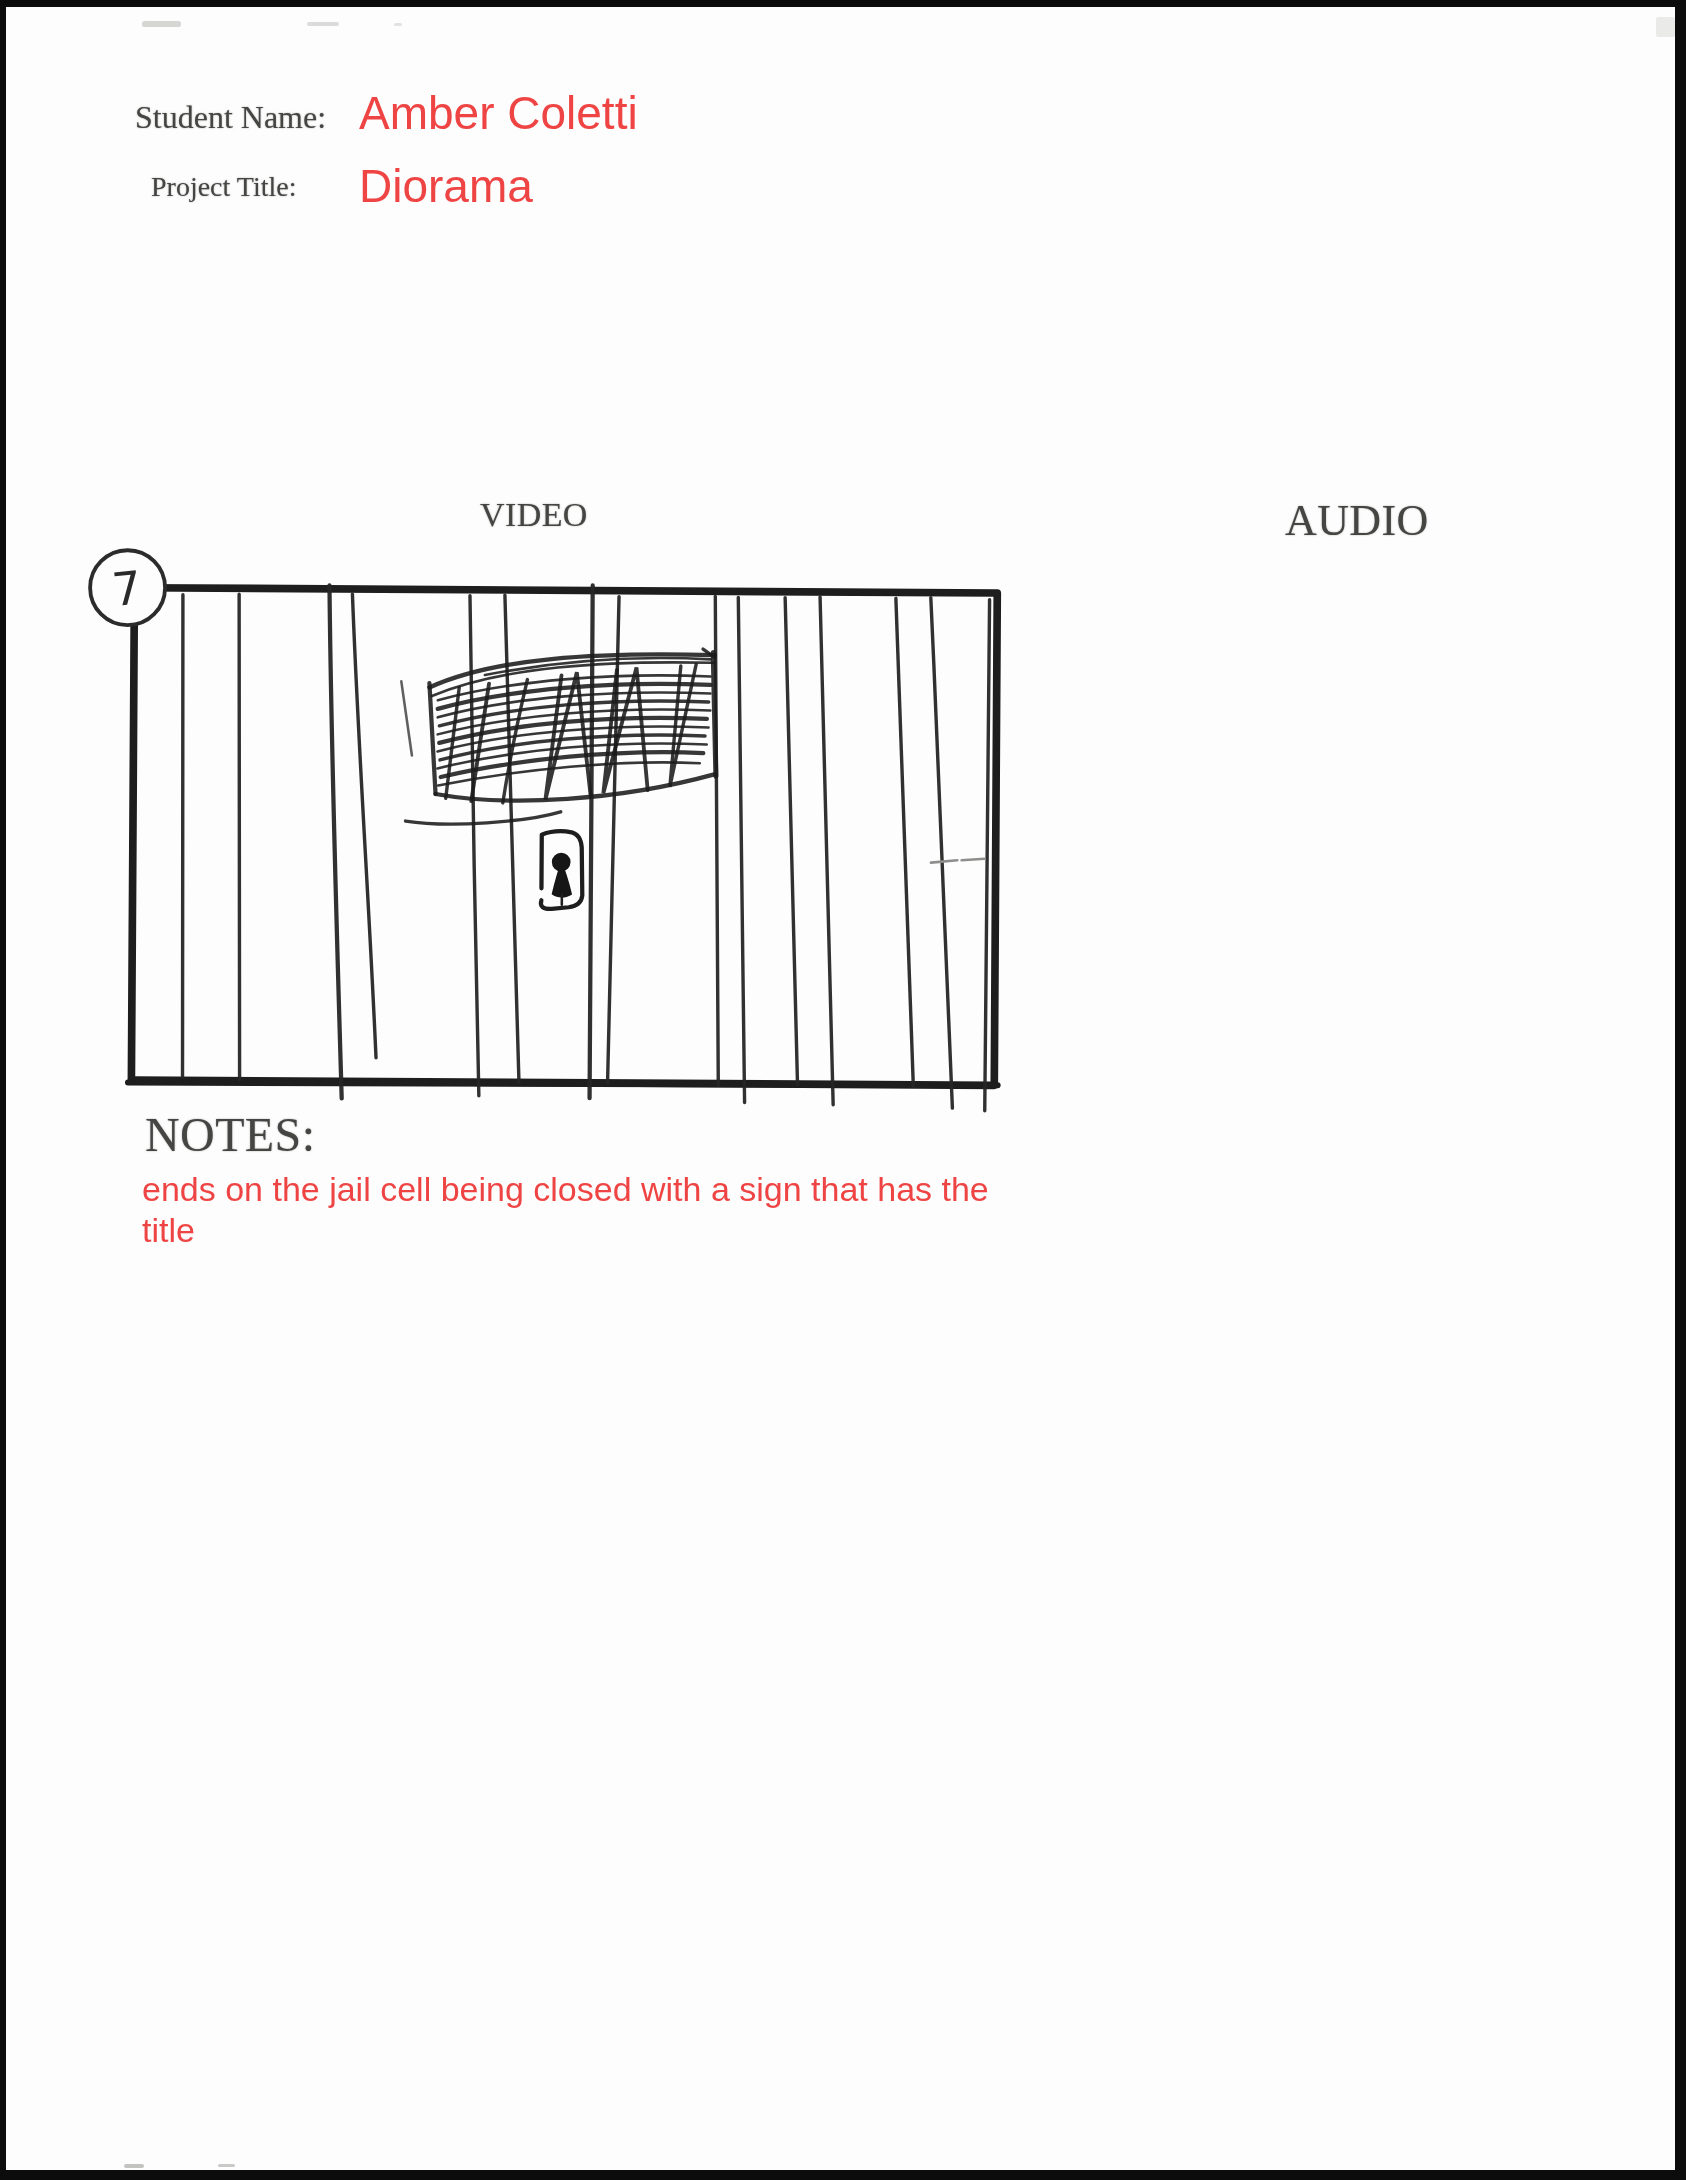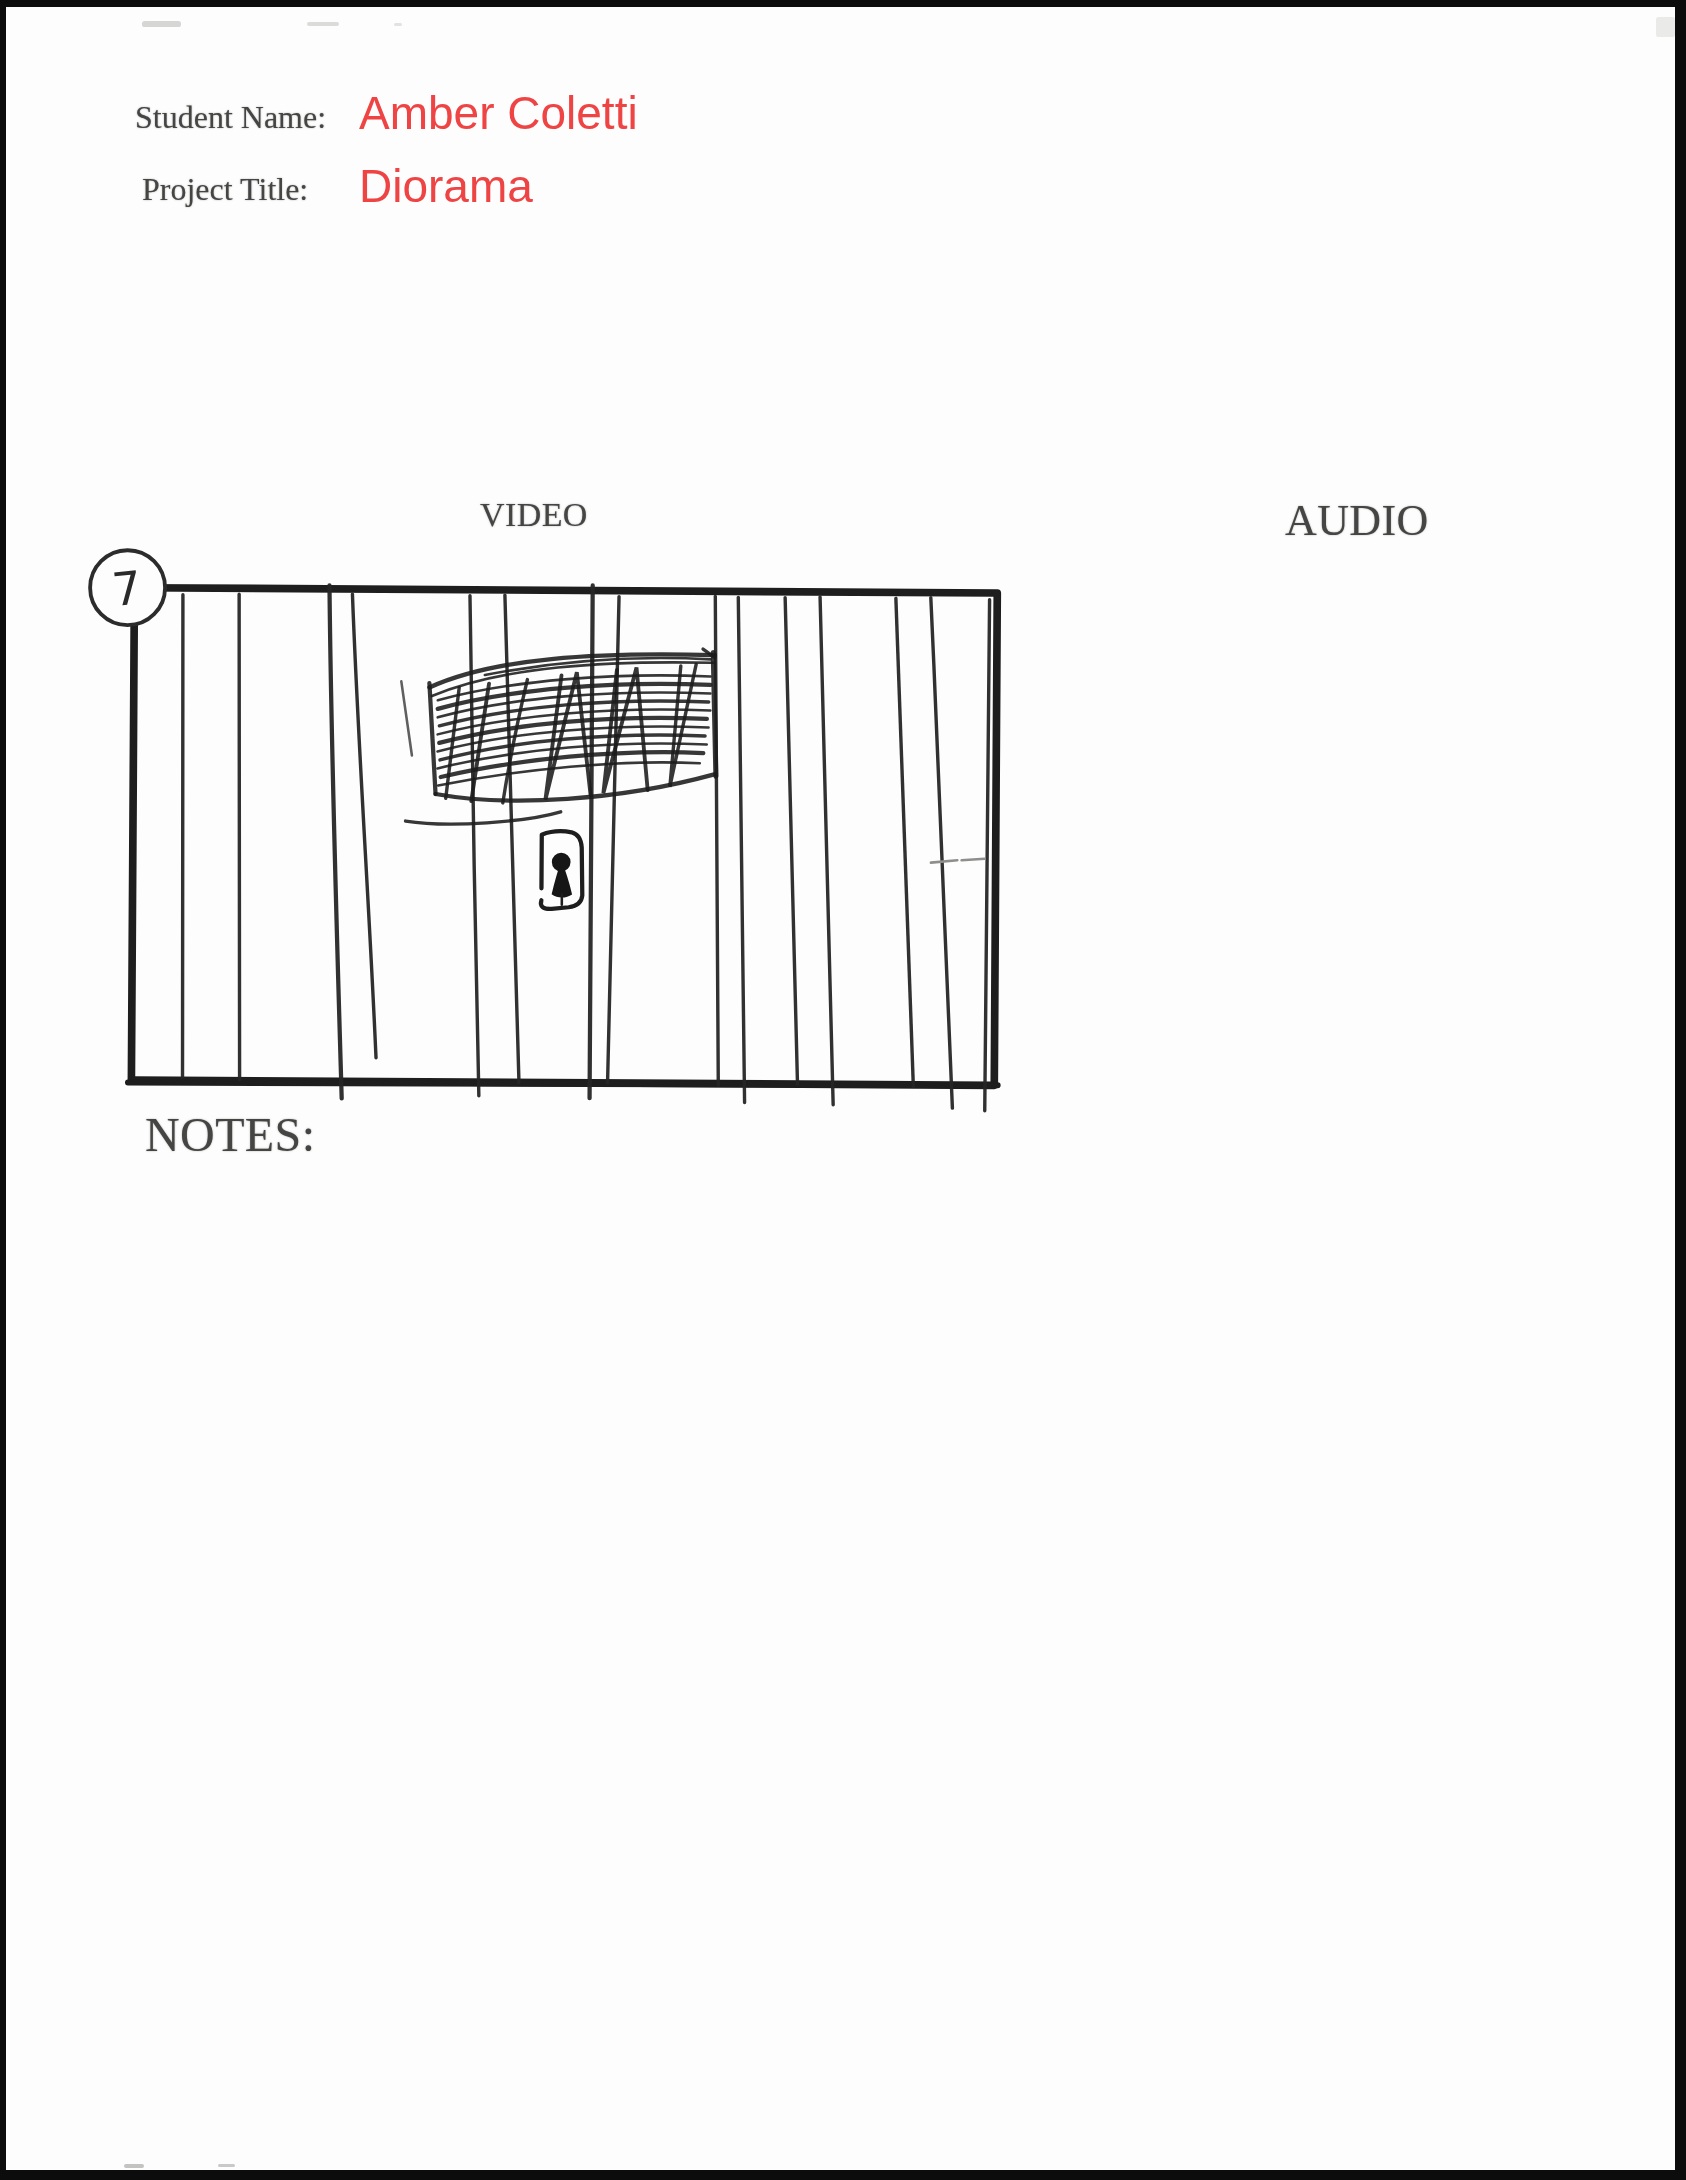--- a/index.html
+++ b/index.html
@@ -15,21 +15,21 @@
   .edge-bottom{left:0;top:2170px;width:1687px;height:10.2px;}
   .abs{position:absolute;line-height:1;white-space:nowrap;}
   .scan{
     font-family:Liberation Serif, serif;
     color:#454543;
     text-shadow:0 0 1.7px rgba(84,84,80,.55);
   }
   .typed{color:#ef4444;}
   .lbl-student{left:135px;top:101px;font-size:32px;}
   .val-student{left:359px;top:90px;font-size:46px;}
-  .lbl-project{left:142px;top:173px;font-size:32px;text-align:center;}
+  .lbl-project{left:151px;top:173px;font-size:28px;text-align:center;}
   .val-project{left:359px;top:163px;font-size:46px;}
   .hdr-video{left:480px;top:498px;font-size:34px;letter-spacing:0.4px;}
   .hdr-audio{left:1285px;top:499px;font-size:44px;letter-spacing:0.4px;}
   .audio-text{left:1129px;top:616px;font-size:34px;}
   .lbl-notes{left:145px;top:1111px;font-size:48px;letter-spacing:0.4px;}
   .notes-text{
     left:142px;top:1169px;font-size:34px;line-height:41px;
     width:890px;white-space:normal;
   }
   .drawing{position:absolute;left:85px;top:545px;width:937px;height:588px;}
@@ -132,15 +132,16 @@
       </g>
     </g>
 
     <g>
       <circle cx="50" cy="50" r="44" fill="#fdfdfd" stroke="#2c2c2c" stroke-width="4.5"></circle>
       <text class="badge-num" x="32" y="70" transform="rotate(-6 50 50)">7</text>
     </g>
   </svg>
 
   <div class="abs scan lbl-notes">NOTES:</div>
+  <div class="abs typed notes-text">ends on the jail cell being closed with a sign that has the title</div>
 
 </div>
 
 
 </body></html>

